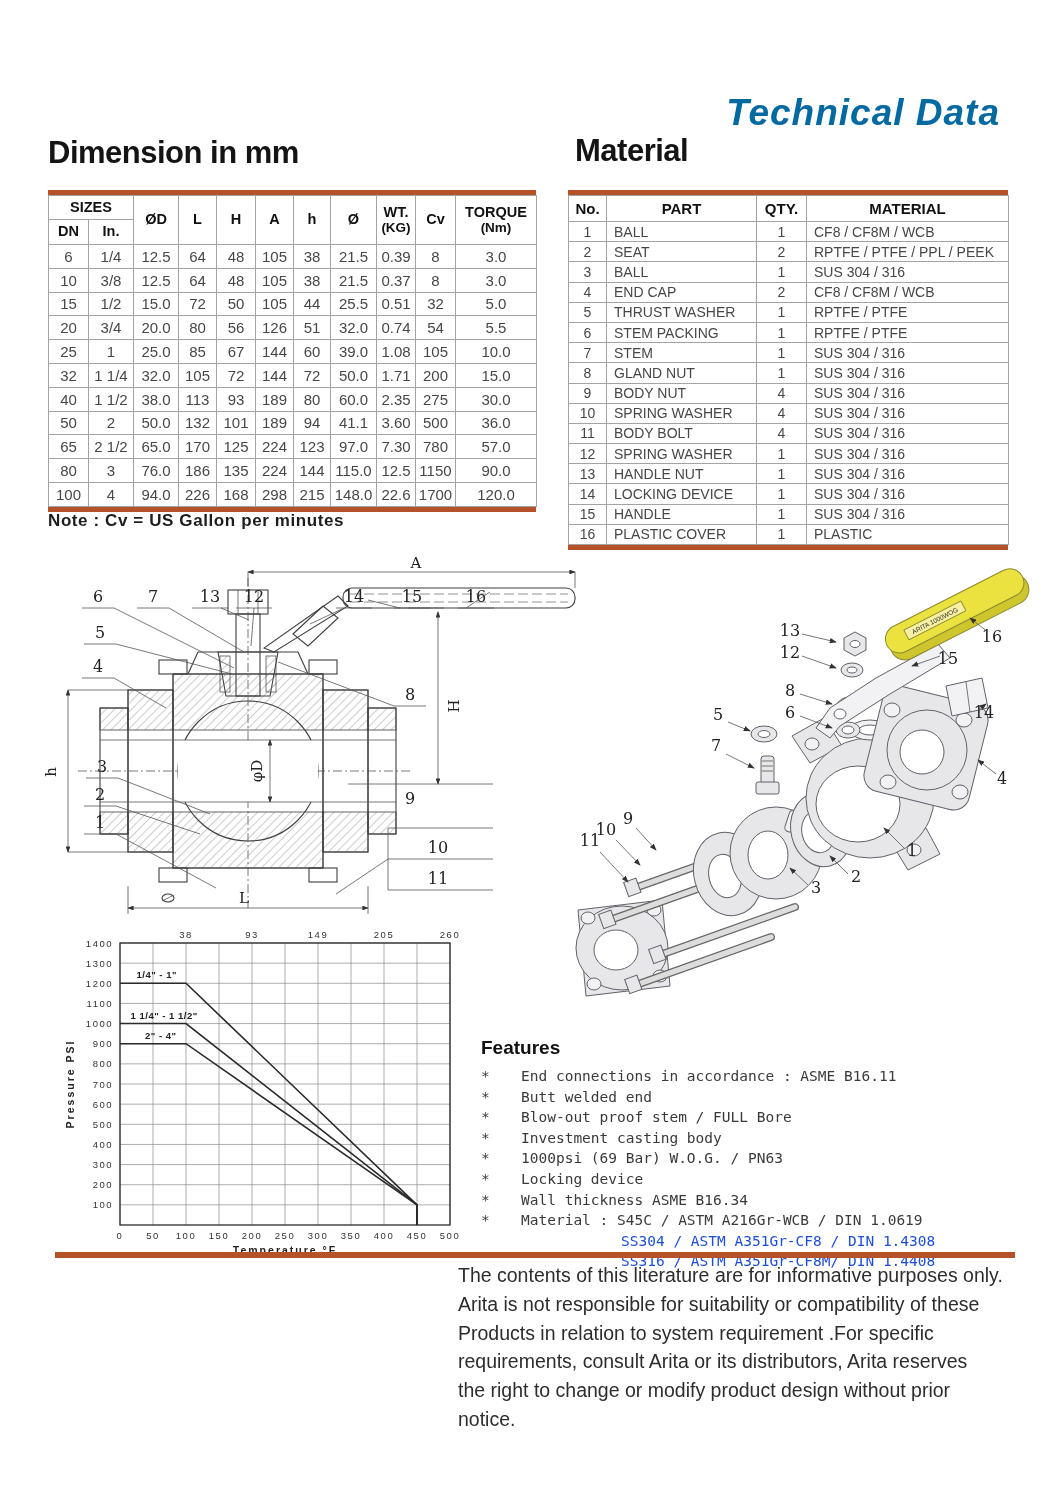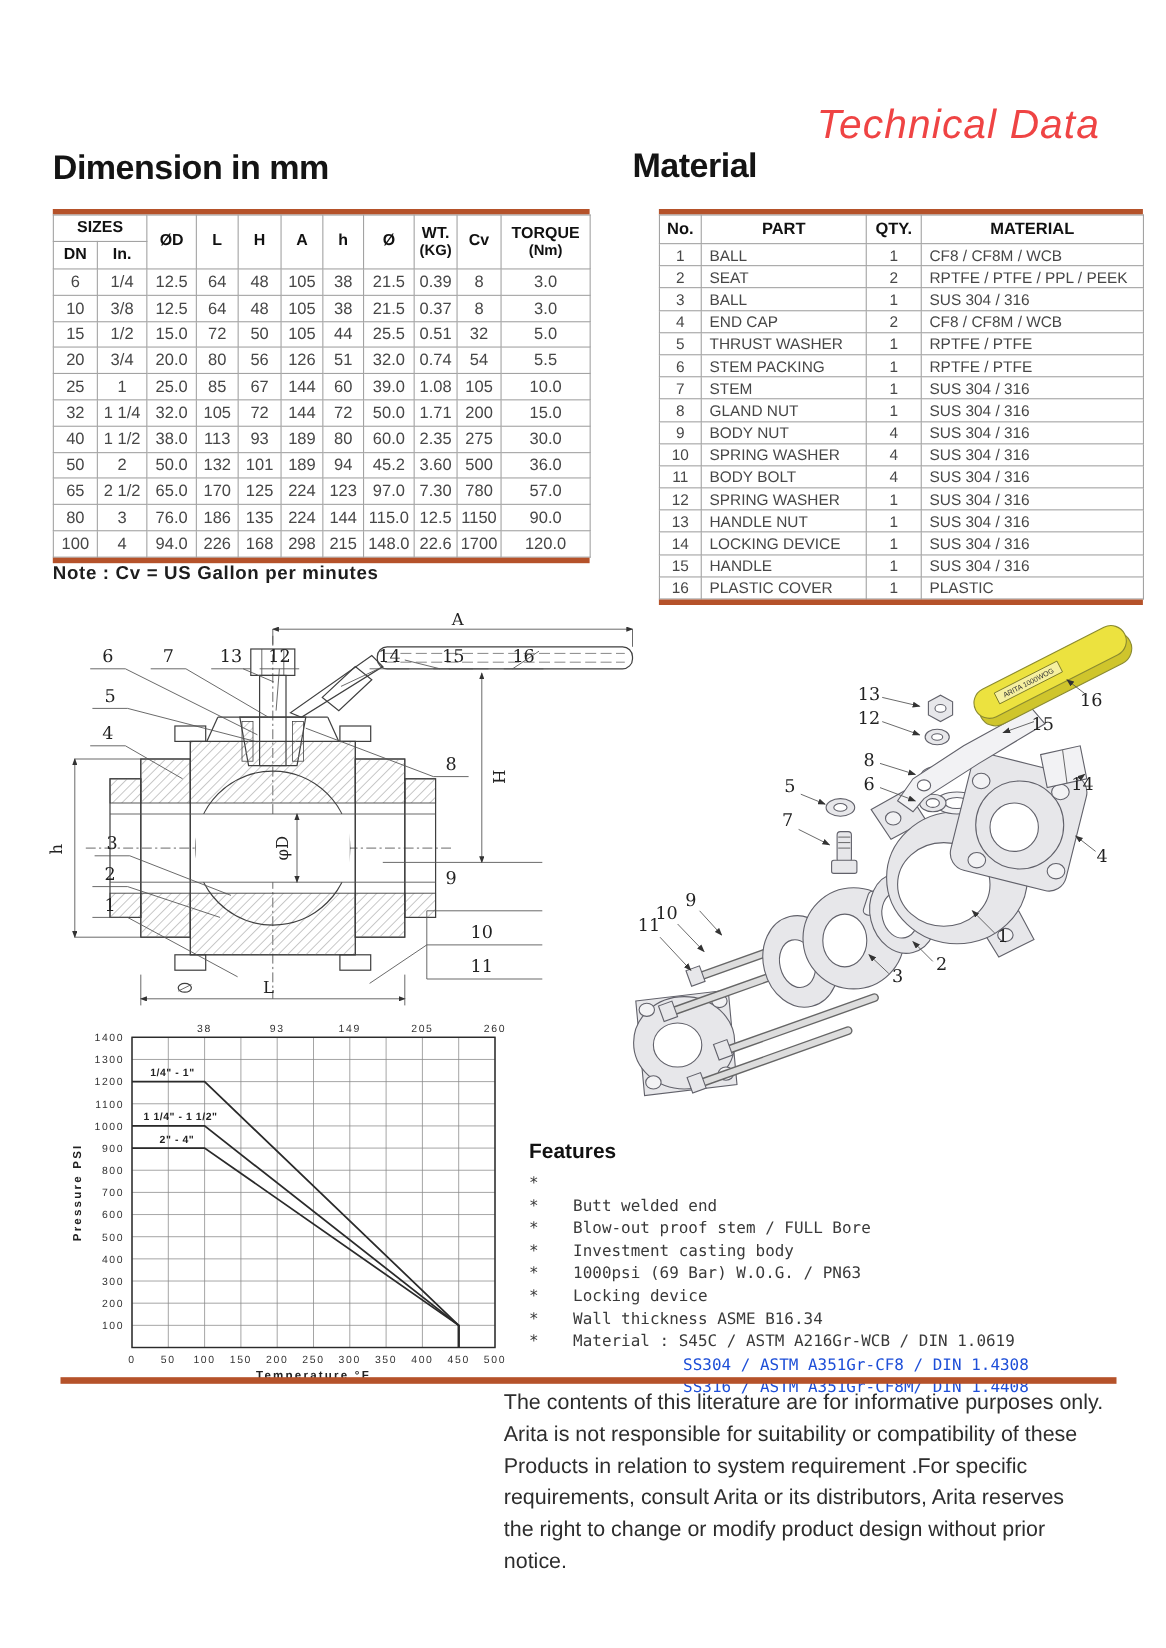--- a/index.html
+++ b/index.html
@@ -1,28 +1,28 @@
 <!DOCTYPE html>
 <html><head>
 <meta charset="utf-8">
 <style>
   html,body{margin:0;padding:0;background:#ffffff;}
   body{width:1060px;height:1498px;position:relative;font-family:"Liberation Sans",sans-serif;color:#222;}
   .page{position:absolute;left:0;top:0;width:1060px;height:1498px;background:#fff;overflow:hidden;}
 
-  .tech-title{position:absolute;top:92px;right:60px;font-size:37px;font-weight:normal;font-style:italic;color:#ef4444;letter-spacing:1px;}
+  .tech-title{position:absolute;top:92px;right:60px;font-size:37px;font-weight:bold;font-style:italic;color:#0369a1;letter-spacing:1px;}
 
   .section-heading{position:absolute;font-size:31px;font-weight:bold;color:#141414;margin:0;line-height:1.05;letter-spacing:-0.5px;}
   #dim-heading{left:48px;top:137px;}
   #mat-heading{left:575px;top:135px;}
 
   .accent-bar{height:5px;background:#b5522a;}
   .tbl-wrap{position:absolute;}
   #dim-wrap{left:48px;top:190px;width:488px;}
-  #mat-wrap{left:599px;top:190px;width:440px;}
+  #mat-wrap{left:568px;top:190px;width:440px;}
 
   table{border-collapse:collapse;width:100%;table-layout:fixed;}
   th,td{border:1px solid #a3a3a3;padding:0;text-align:center;vertical-align:middle;overflow:hidden;white-space:nowrap;}
 
   .dim-table th{font-size:14.5px;font-weight:bold;color:#111;height:23px;line-height:1.05;}
   .dim-table .h1 th{height:23px;}
   .dim-table .h2 th{height:24px;}
   .dim-table td{font-size:15px;color:#474747;height:22.8px;}
   .dim-table th .sub{font-size:13.5px;}
 
@@ -213,21 +213,21 @@
           </tr>
 
           <tr>
             <td>50</td>
             <td>2</td>
             <td>50.0</td>
             <td>132</td>
             <td>101</td>
             <td>189</td>
             <td>94</td>
-            <td>45.2</td>
+            <td>41.1</td>
             <td>3.60</td>
             <td>500</td>
             <td>36.0</td>
           </tr>
 
           <tr>
             <td>65</td>
             <td>2 1/2</td>
             <td>65.0</td>
             <td>170</td>
@@ -732,20 +732,21 @@
       <text class="axtitle" transform="rotate(-90 26 159)" text-anchor="middle" x="26" y="159">Pressure PSI</text>
       <text class="axtitle" text-anchor="middle" x="237" y="329">Temperature °F</text>
     </svg>
 
   <div class="features">
     <h3 class="features-heading">Features</h3>
     <div>
 
         <div class="feature-row">
           <span class="feature-bullet">*</span>
+          <span>End connections in accordance : ASME B16.11</span>
         </div>
 
         <div class="feature-row">
           <span class="feature-bullet">*</span>
           <span>Butt welded end</span>
         </div>
 
         <div class="feature-row">
           <span class="feature-bullet">*</span>
           <span>Blow-out proof stem / FULL Bore</span>

